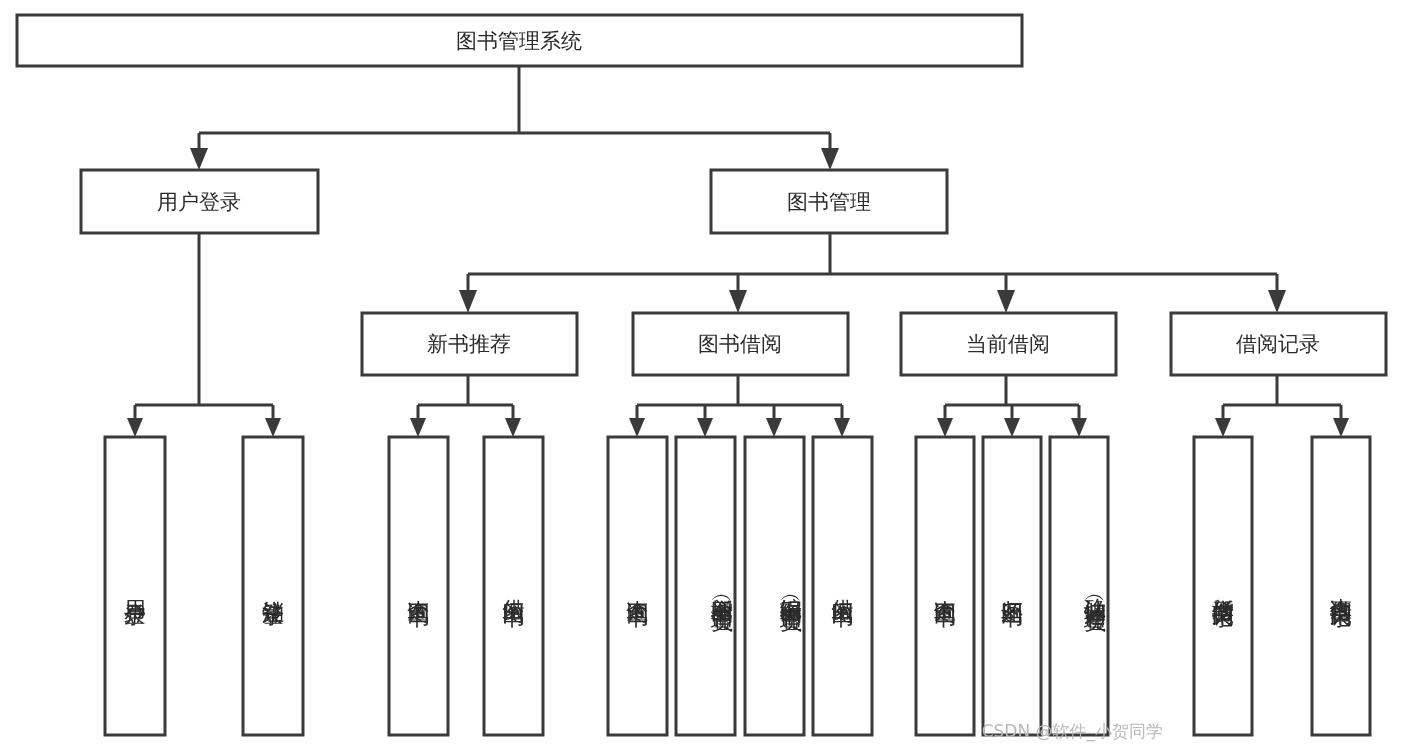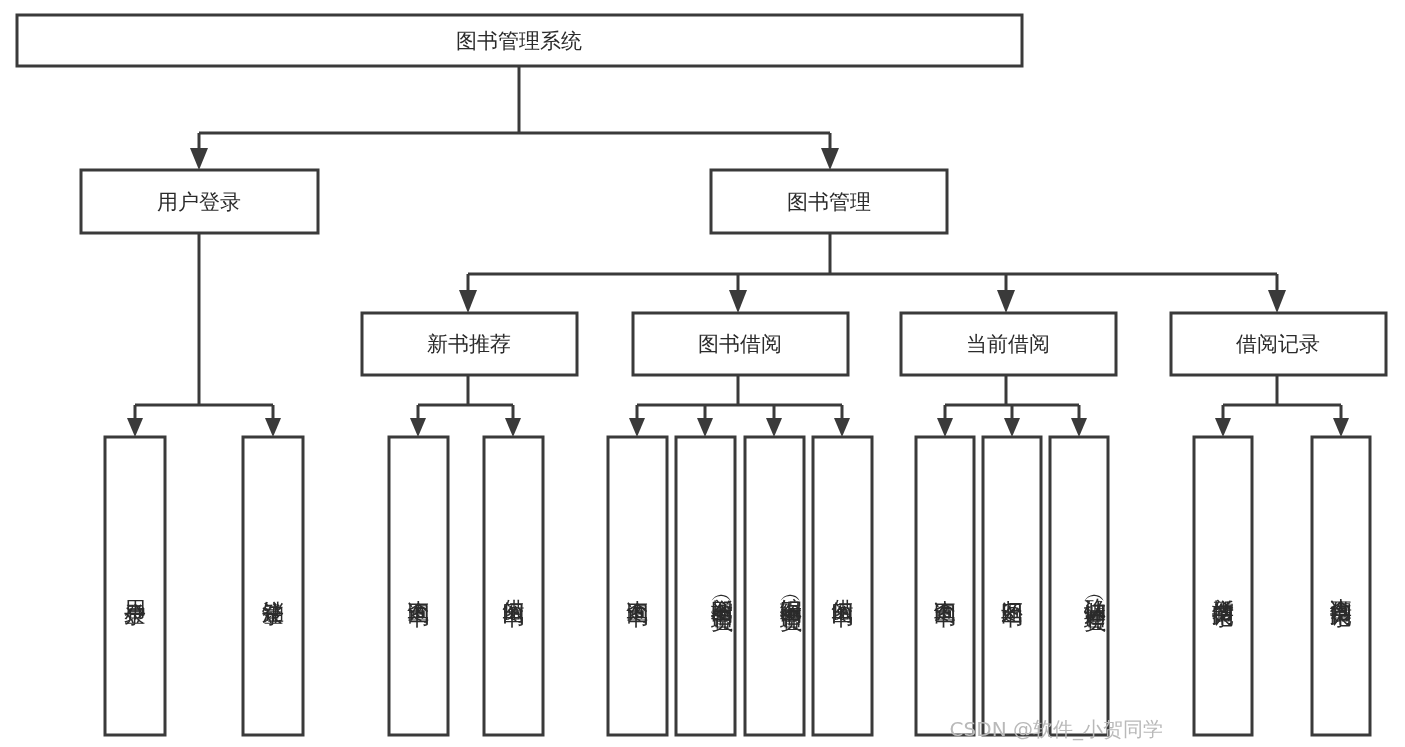--- a/index.html
+++ b/index.html
@@ -64,21 +64,21 @@
     pointer-events: none;
   }
   .leaf-label.centered {
     align-items: center;
   }
   .watermark {
     position: absolute;
     right: 8px;
     bottom: 4px;
     font-family: "DejaVu Sans", "Liberation Sans", sans-serif;
-    font-size: 20px;
+    font-size: 17px;
     color: #b9b9b9;
     white-space: nowrap;
     user-select: none;
   }
 </style>
 </head>
 <body>
 
 <div id="diagram-root">
 

